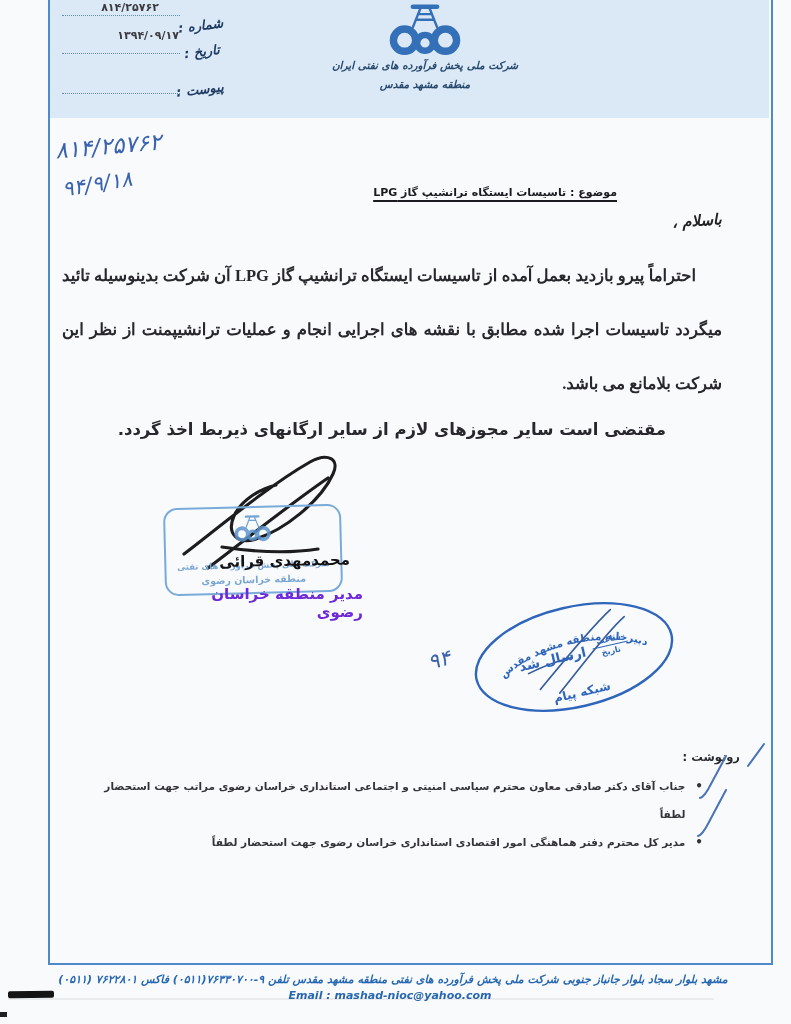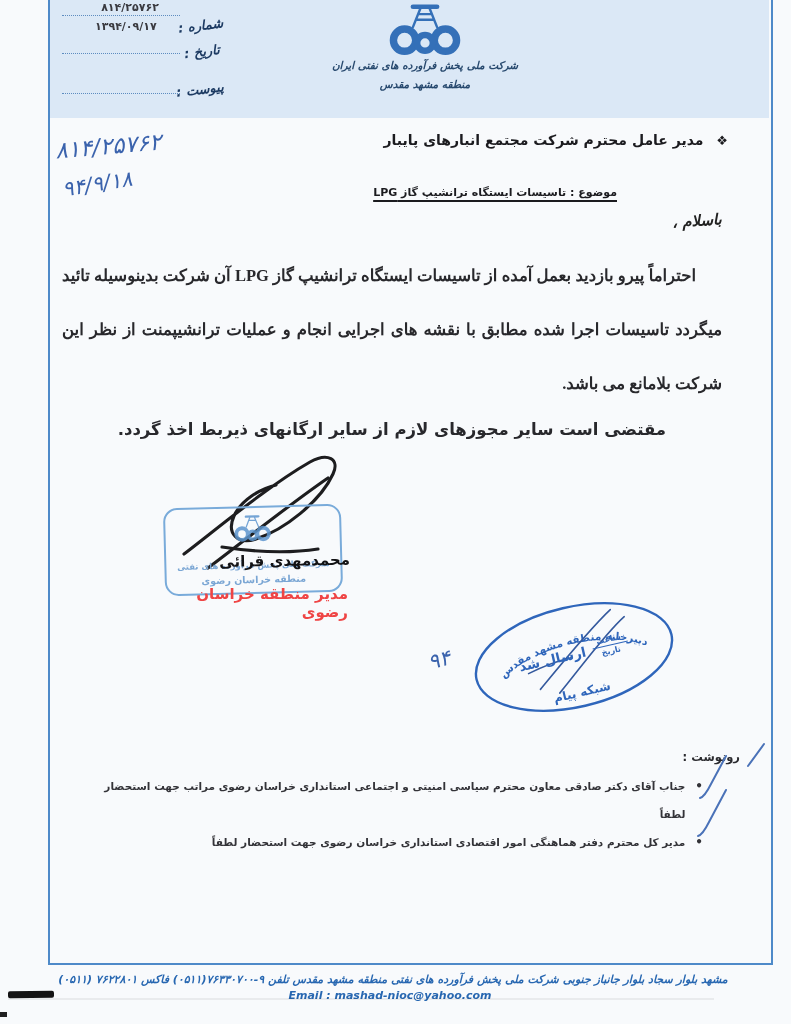--- a/index.html
+++ b/index.html
@@ -35,21 +35,21 @@
   
   .sig-svg{position:absolute;left:168px;top:450px;}
   .rect-stamp{position:absolute;left:164px;top:506px;width:174px;height:84px;border:2px solid #79abda;
               border-radius:14px;transform:rotate(-1.5deg);}
   .rect-stamp .mini-logo{position:absolute;left:50%;top:6px;transform:translateX(-50%);opacity:.85;}
   .stamp-faint{position:absolute;left:0;width:100%;text-align:center;direction:rtl;color:#7aa6d4;font-weight:600;}
   .stamp-faint.l1{bottom:22px;font-size:8.5px;}
   .stamp-faint.l2{bottom:7px;font-size:9.5px;}
   .sig-name{position:absolute;left:200px;top:552px;width:150px;direction:rtl;font-size:15px;font-weight:800;
             color:#121214;transform:rotate(-1deg);}
-  .sig-title{position:absolute;left:173px;top:585px;width:175px;direction:rtl;font-size:15px;font-weight:800;color:#ef4444;}
+  .sig-title{position:absolute;left:188px;top:585px;width:175px;direction:rtl;font-size:15px;font-weight:800;color:#6d28d9;}
   
   .oval-stamp{position:absolute;left:468px;top:603px;width:212px;height:108px;transform:rotate(-13deg);color:#2f66bb;}
   .oval-stamp svg{position:absolute;left:0;top:0;}
   .oval-mid{position:absolute;left:0;right:0;top:40px;display:flex;direction:rtl;justify-content:center;
             align-items:center;gap:7px;}
   .td-col{display:flex;flex-direction:column;align-items:center;font-size:8px;font-weight:700;line-height:9px;}
   .td-col .bar{width:36px;border-top:1.2px solid #2f66bb;margin:1px 0;}
   .sent-word{font-size:13.5px;font-weight:800;}
   .oval-bottom{position:absolute;left:0;right:0;bottom:11px;text-align:center;font-size:12px;font-weight:800;}
   
@@ -91,34 +91,30 @@
 
   <div class="org">
     <div>شرکت ملی پخش فرآورده های نفتی ایران</div>
     <div>منطقه مشهد مقدس</div>
   </div>
 
   <div class="fld-val" style="left:88px;top:1px;width:84px;text-align:center">۸۱۴/۲۵۷۶۲</div>
   <div class="fld-dots" style="left:62px;top:14px"></div>
   <div class="fld-label" style="left:178px;top:18px">شماره :</div>
 
-  <div class="fld-val" style="left:95px;top:20px;width:84px;text-align:left">۱۳۹۴/۰۹/۱۷</div>
+  <div class="fld-val" style="left:95px;top:29px;width:84px;text-align:right">۱۳۹۴/۰۹/۱۷</div>
   <div class="fld-dots" style="left:62px;top:52px"></div>
   <div class="fld-label" style="left:184px;top:44px">تاریخ :</div>
 
   <div class="fld-dots" style="left:62px;top:92px"></div>
   <div class="fld-label" style="left:176px;top:82px">پیوست :</div>
 
   <div class="hw hw-number">۸۱۴/۲۵۷۶۲</div>
   <div class="hw hw-date">۹۴/۹/۱۸</div>
 
-  <div class="recipient">
-    <span class="marker">❖</span>
-    <span>مدیر عامل محترم شرکت مجتمع انبارهای پایبار</span>
-  </div>
 
   <div class="subject">موضوع : تاسیسات ایستگاه ترانشیپ گاز LPG</div>
 
   <div class="salutation">باسلام ،</div>
 
   <p class="body-p p1">احتراماً پیرو بازدید بعمل آمده از تاسیسات ایستگاه ترانشیپ گاز LPG آن شرکت بدینوسیله تائید میگردد تاسیسات اجرا شده مطابق با نقشه های اجرایی انجام و عملیات ترانشیپمنت از نظر این شرکت بلامانع می باشد.</p>
   <p class="body-p p2">مقتضی است سایر مجوزهای لازم از سایر ارگانهای ذیربط اخذ گردد.</p>
 
   <svg class="sig-svg" width="182" height="122" viewBox="0 0 182 122">
     <g stroke="#1d1d1f" stroke-width="3.1" fill="none" stroke-linecap="round">

